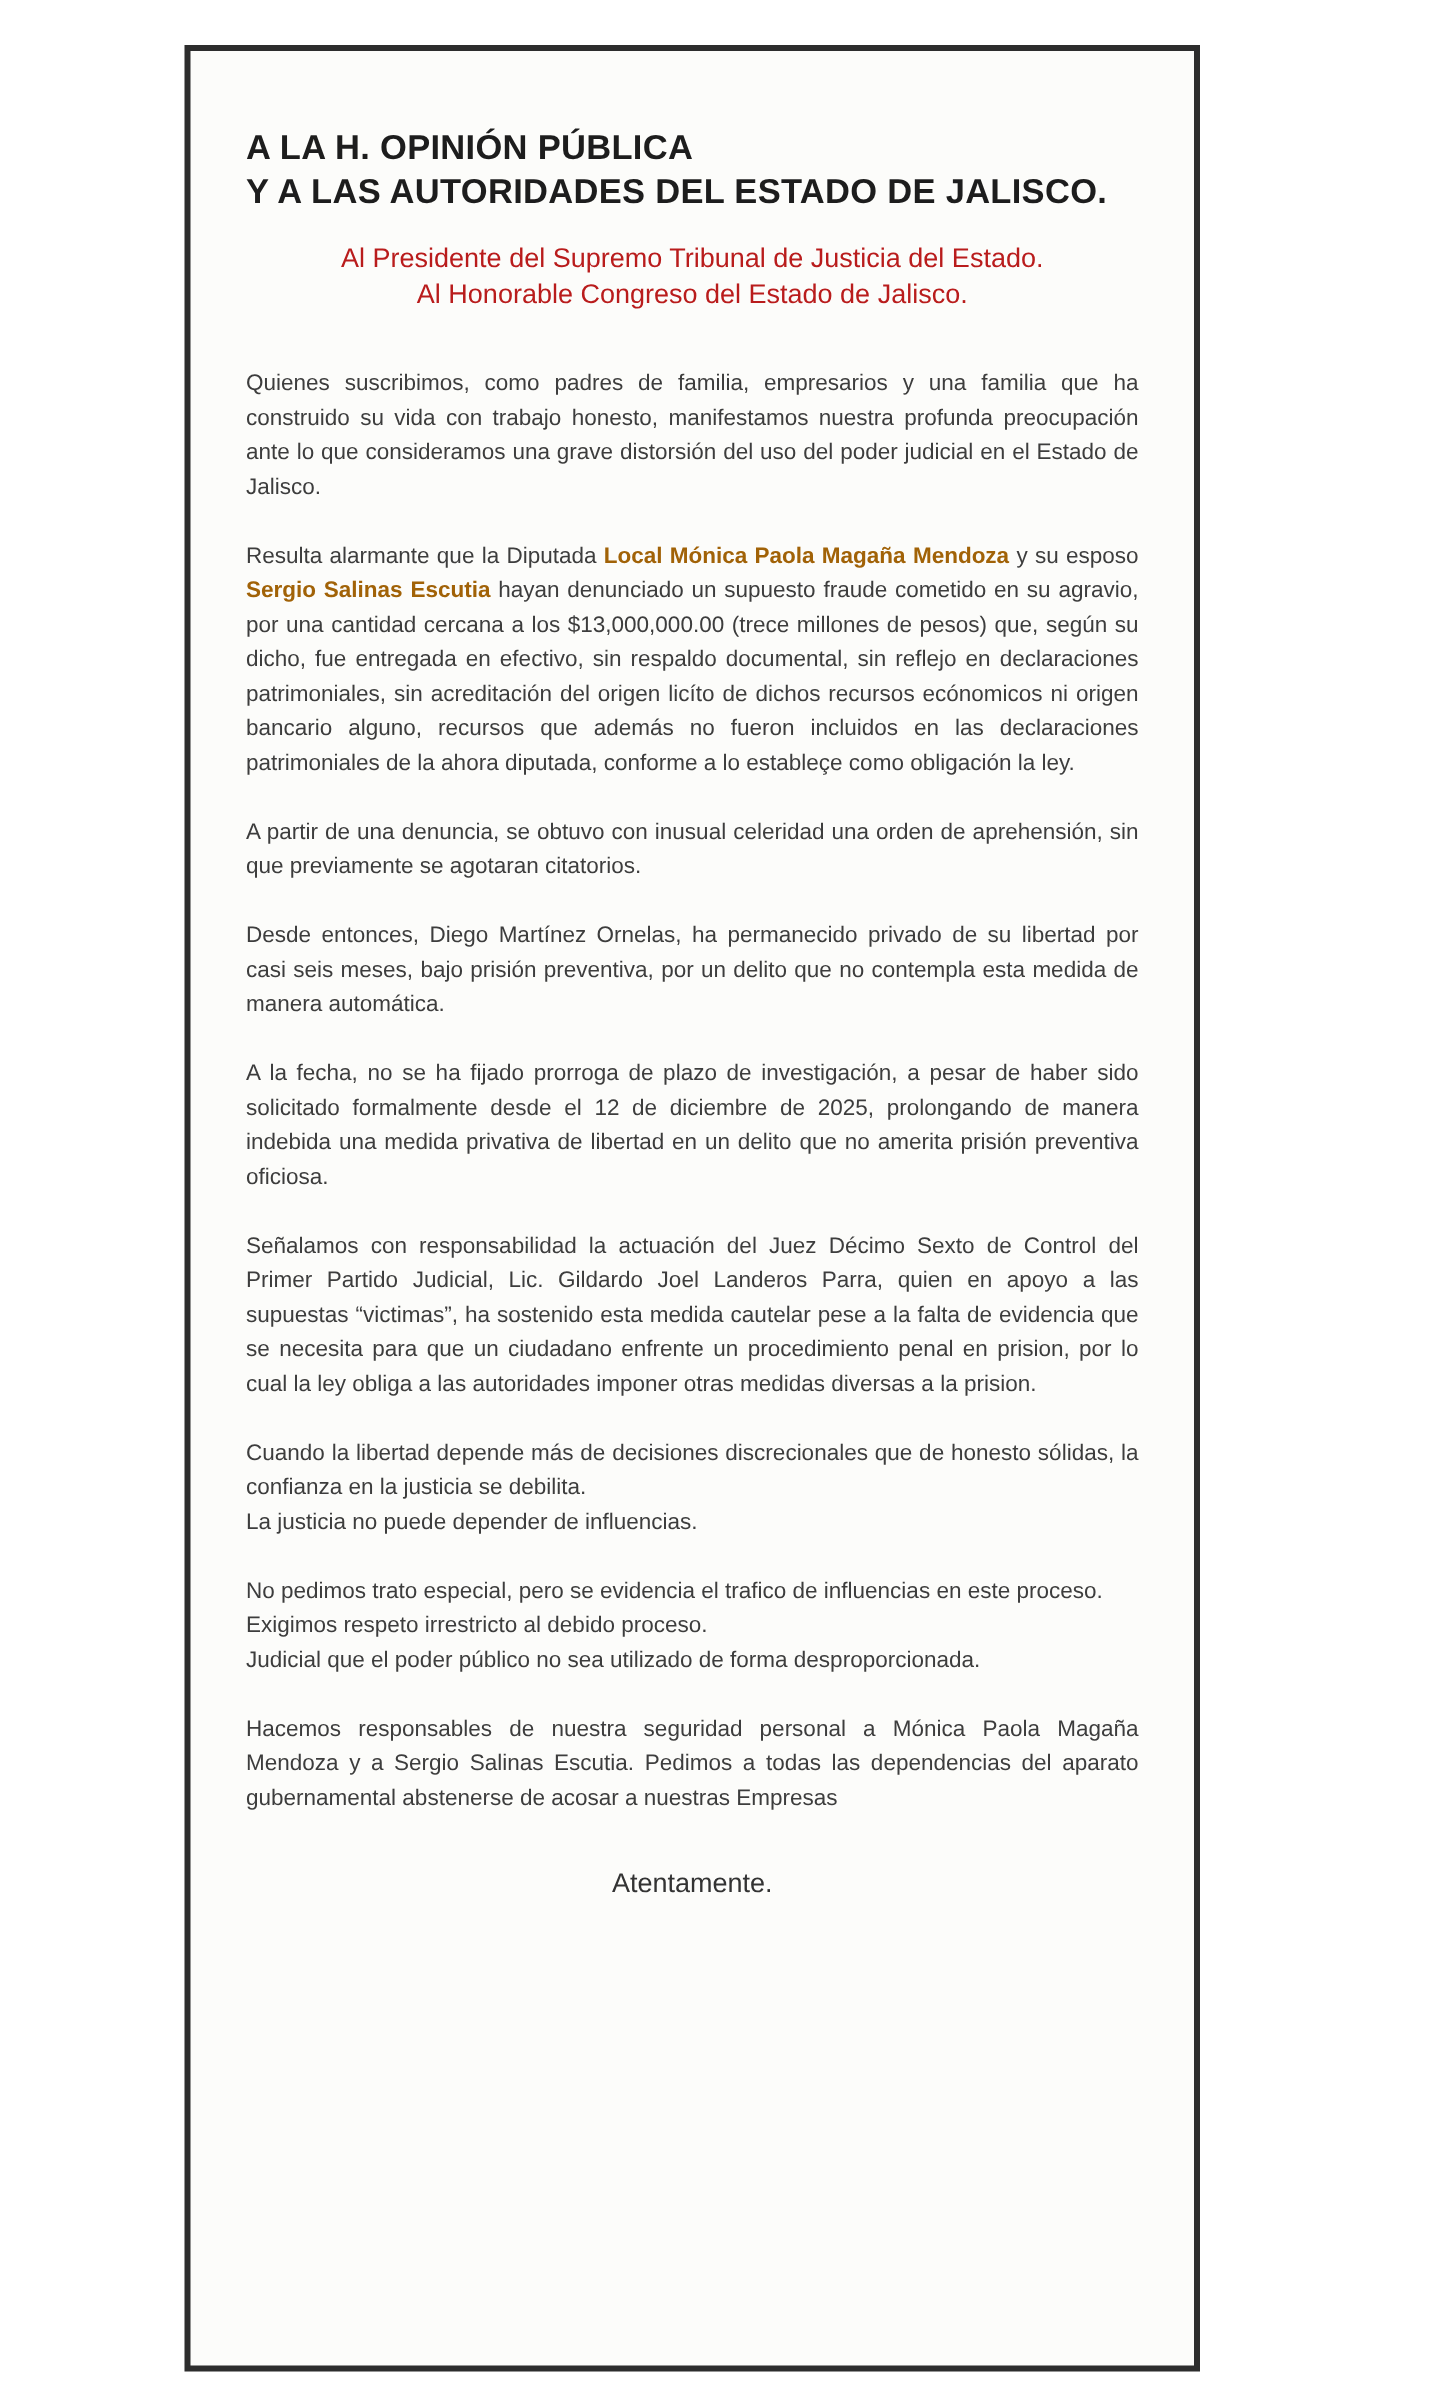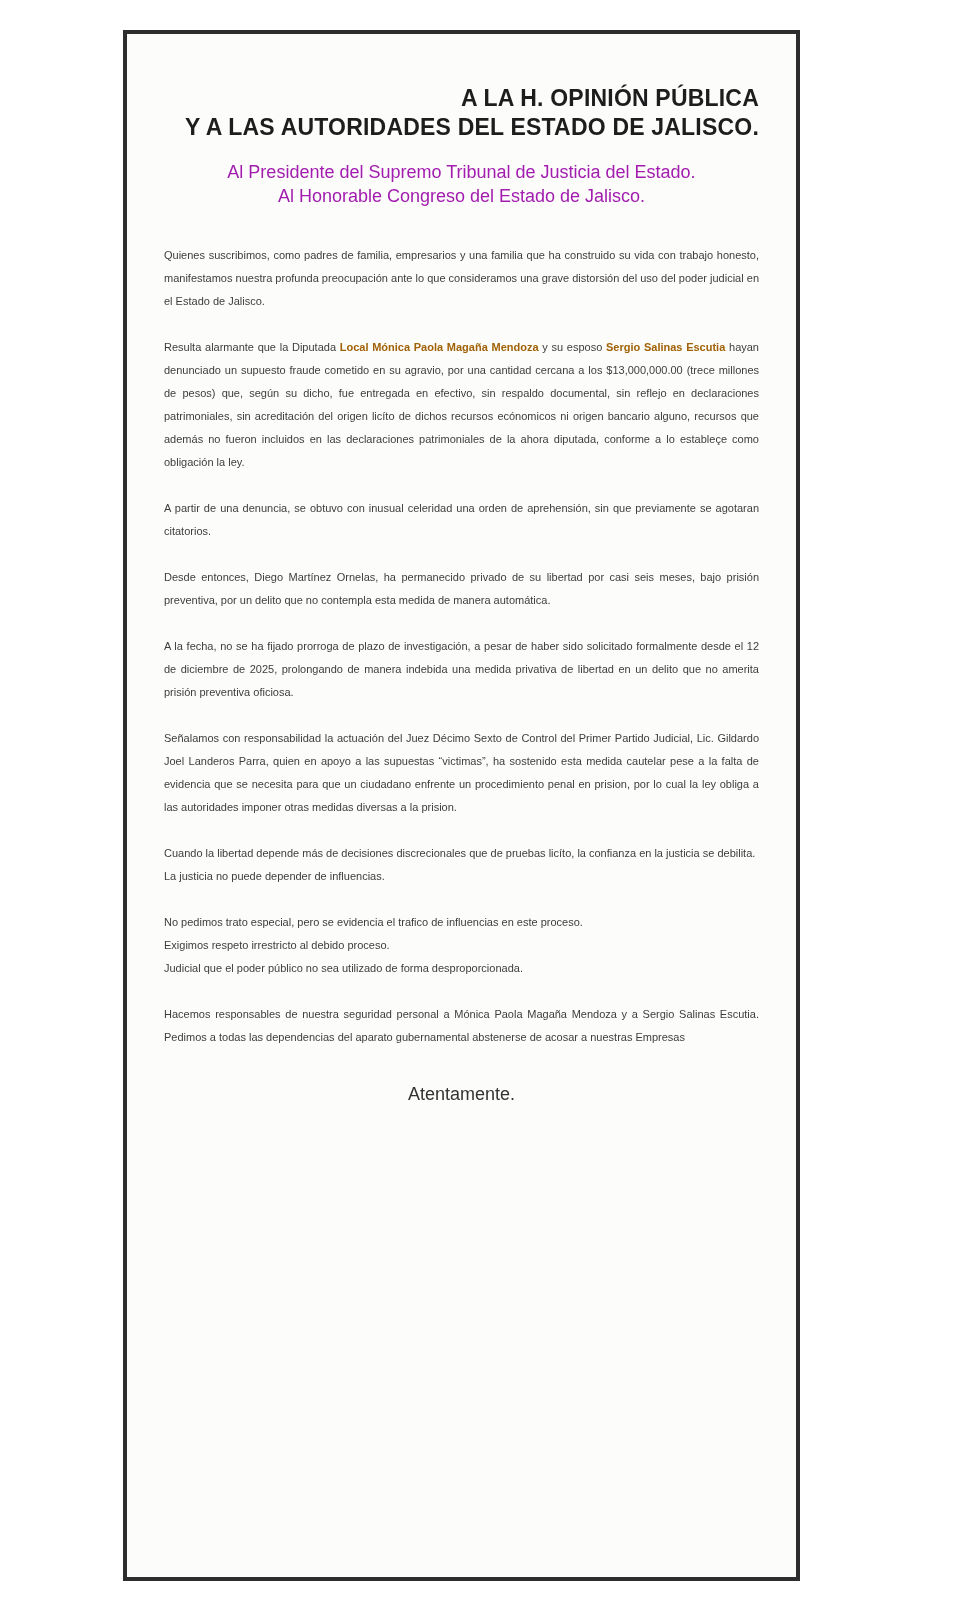--- a/index.html
+++ b/index.html
@@ -25,39 +25,39 @@
     background: #fcfcfa;
   }
   .ad-inner {
     box-sizing: border-box;
     height: 100%;
     display: flex;
     flex-direction: column;
     padding: 50px 37px 10px 37px;
   }
   .title {
-    text-align: right;
+    text-align: left;
     font-weight: 700;
     font-size: 23px;
     line-height: 29px;
     color: #1d1d1d;
     letter-spacing: 0.2px;
     margin: 0 0 18px 0;
   }
   .addressees {
     text-align: center;
     font-size: 18px;
     line-height: 24px;
-    color: #a21caf;
+    color: #b91c1c;
     margin: 0 0 12px 0;
   }
   .letter-body {
     margin-top: 24px;
     color: #3d3d3d;
-    font-size: 11px;
+    font-size: 15px;
     line-height: 23px;
   }
   .para {
     margin: 0 0 23px 0;
     text-align: justify;
   }
   .para:first-child { margin-top: 0; }
   .flow { text-align: justify; }
   .flow b { color: #a16207; }
   .closing {
@@ -99,21 +99,21 @@
         <div class="para">
           <div class="flow"><span>Desde entonces, Diego Martínez Ornelas, ha permanecido privado de su libertad por casi seis meses, bajo prisión preventiva, por un delito que no contempla esta medida de manera automática.</span></div>
         </div>
         <div class="para">
           <div class="flow"><span>A la fecha, no se ha fijado prorroga de plazo de investigación, a pesar de haber sido solicitado formalmente desde el 12 de diciembre de 2025, prolongando de manera indebida una medida privativa de libertad en un delito que no amerita prisión preventiva oficiosa.</span></div>
         </div>
         <div class="para">
           <div class="flow"><span>Señalamos con responsabilidad la actuación del Juez Décimo Sexto de Control del Primer Partido Judicial, Lic. Gildardo Joel Landeros Parra, quien en apoyo a las supuestas “victimas”, ha sostenido esta medida cautelar pese a la falta de evidencia que se necesita para que un ciudadano enfrente un procedimiento penal en prision, por lo cual la ley obliga a las autoridades imponer otras medidas diversas a la prision.</span></div>
         </div>
         <div class="para">
-          <div class="flow"><span>Cuando la libertad depende más de decisiones discrecionales que de pruebas licíto, la confianza en la justicia se debilita.</span></div>
+          <div class="flow"><span>Cuando la libertad depende más de decisiones discrecionales que de honesto sólidas, la confianza en la justicia se debilita.</span></div>
           <div class="flow"><span>La justicia no puede depender de influencias.</span></div>
         </div>
         <div class="para">
           <div class="flow"><span>No pedimos trato especial, pero se evidencia el trafico de influencias en este proceso.</span></div>
           <div class="flow"><span>Exigimos respeto irrestricto al debido proceso.</span></div>
           <div class="flow"><span>Judicial que el poder público no sea utilizado de forma desproporcionada.</span></div>
         </div>
         <div class="para">
           <div class="flow"><span>Hacemos responsables de nuestra seguridad personal a Mónica Paola Magaña Mendoza y a Sergio Salinas Escutia. Pedimos a todas las dependencias del aparato gubernamental abstenerse de acosar a nuestras Empresas</span></div>
         </div>

